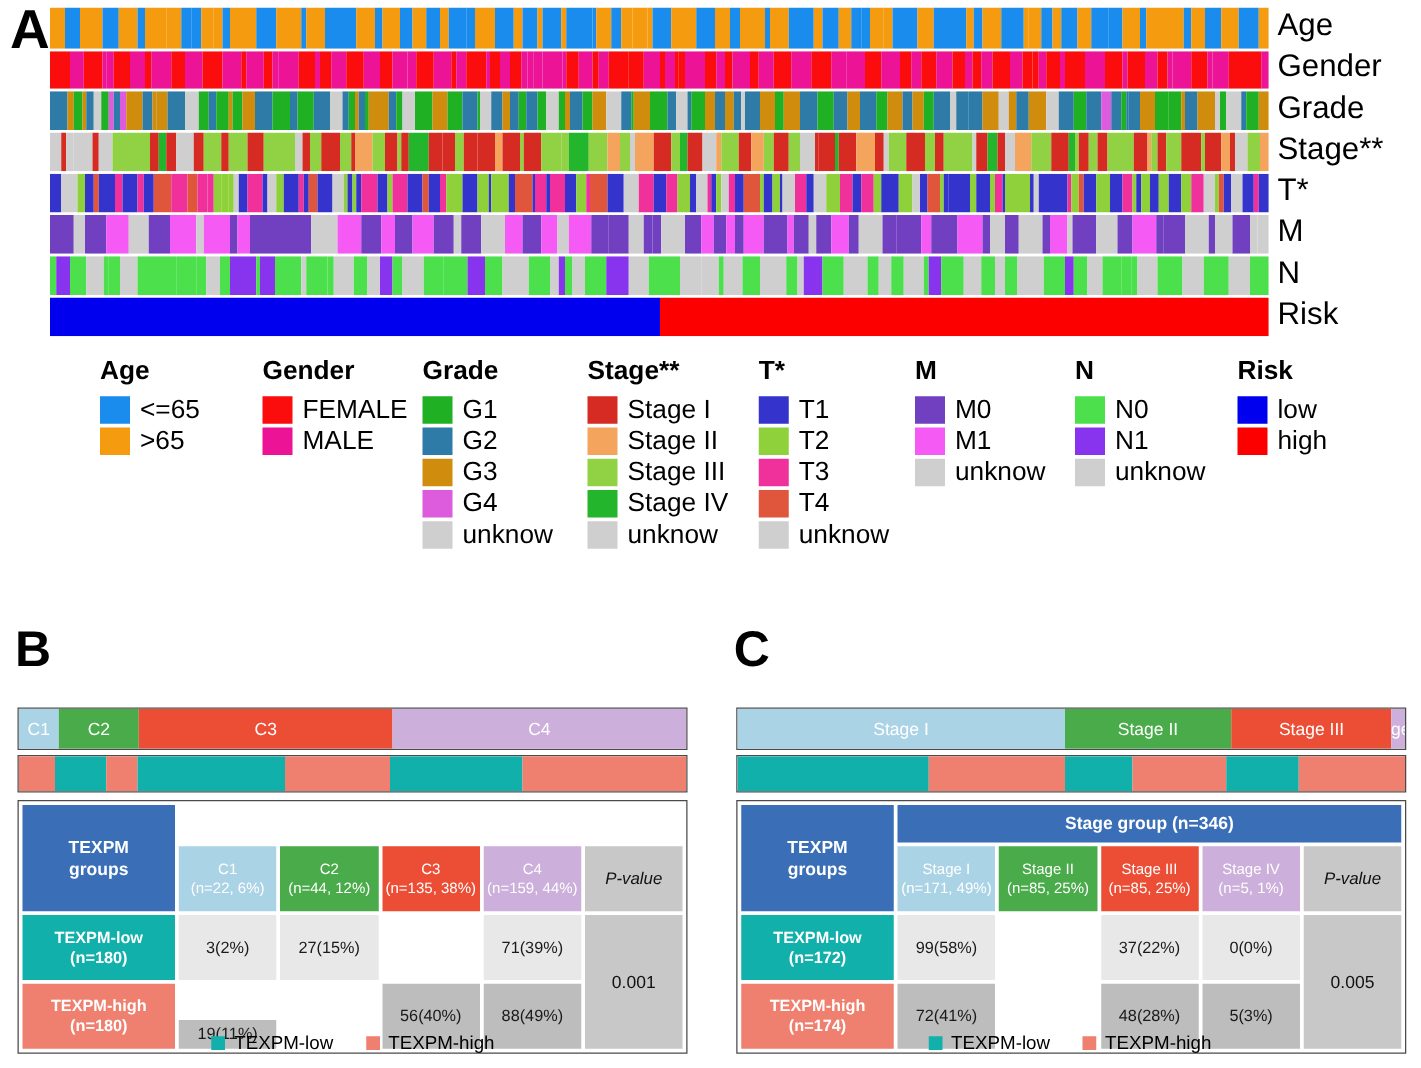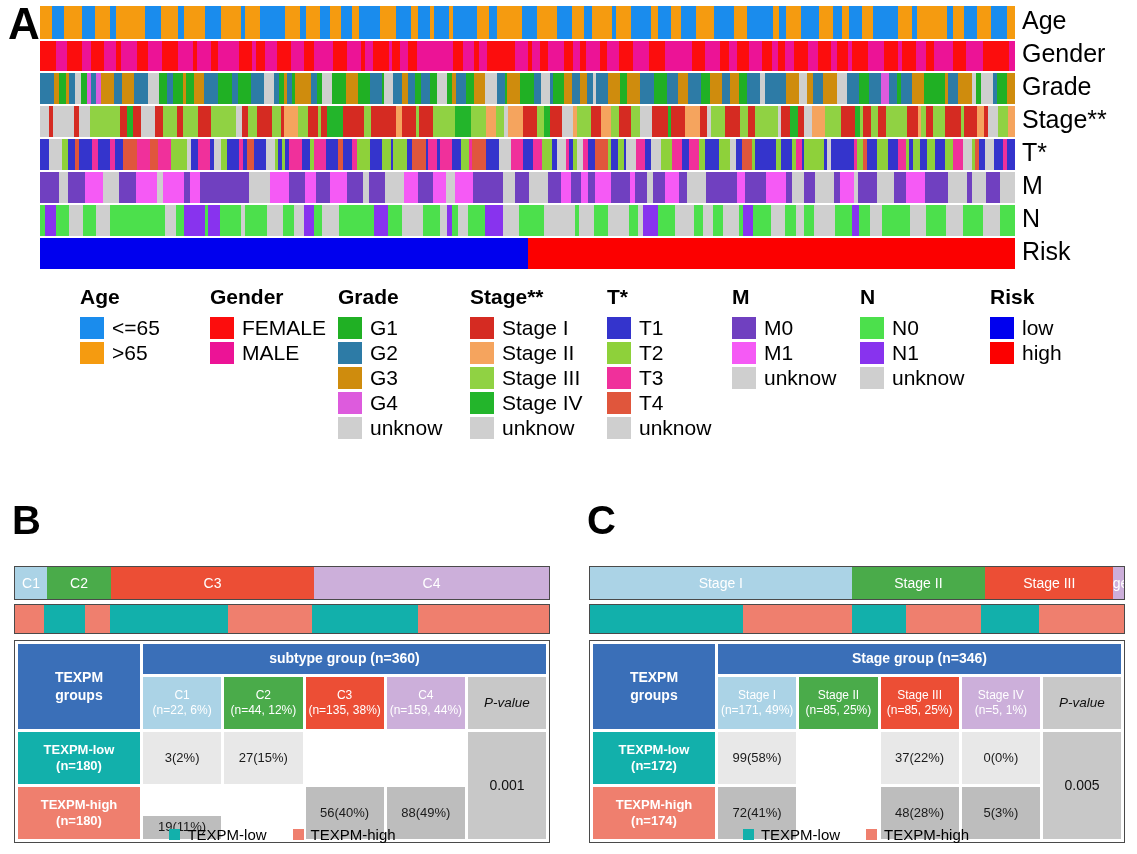--- a/index.html
+++ b/index.html
@@ -1060,29 +1060,29 @@
       <div class="risk-seg" style="flex: 0 0 4.7%; background: rgb(239, 127, 110);"></div>
       <div class="risk-seg" style="flex: 0 0 22%; background: rgb(18, 176, 171);"></div>
       <div class="risk-seg" style="flex: 0 0 15.9%; background: rgb(239, 127, 110);"></div>
       <div class="risk-seg" style="flex: 0 0 19.8%; background: rgb(18, 176, 171);"></div>
       <div class="risk-seg" style="flex: 0 0 24.5%; background: rgb(239, 127, 110);"></div>
     </div>
 
   <div class="stat-table" id="b-table">
       <div class="tbl-grid" style="grid-template-columns: 122px repeat(4, 1fr) 78px; grid-template-rows: 30px 52px 52px 52px;">
         <div class="cell head-blue" style="flex-direction: column; grid-area: 1 / 1 / span 2;">TEXPM<br>groups</div>
-        <div class="cell head-blue" style="grid-area: 1 / 2 / span 1 / span 5;">subtype group (n=360)</div>
         <div class="cell grp" style="background: rgb(171, 211, 230); flex-direction: column; grid-area: 2 / 2;">C1<br>(n=22, 6%)</div>
         <div class="cell grp" style="background: rgb(74, 171, 74); flex-direction: column; grid-area: 2 / 3;">C2<br>(n=44, 12%)</div>
         <div class="cell grp" style="background: rgb(236, 78, 53); flex-direction: column; grid-area: 2 / 4;">C3<br>(n=135, 38%)</div>
         <div class="cell grp" style="background: rgb(204, 175, 218); flex-direction: column; grid-area: 2 / 5;">C4<br>(n=159, 44%)</div>
         <div class="cell pval" style="grid-area: 2 / 6;">P-value</div>
         <div class="cell rowhead" style="background: rgb(18, 176, 171); flex-direction: column; grid-area: 3 / 1;">TEXPM-low<br>(n=180)</div>
         <div class="cell val" style="background: rgb(232, 232, 232); grid-area: 3 / 2;">3(2%)</div>
         <div class="cell val" style="background: rgb(232, 232, 232); grid-area: 3 / 3;">27(15%)</div>
+        <div class="cell val" style="background: rgb(232, 232, 232); grid-area: 3 / 5;">71(39%)</div>
         <div class="cell rowhead" style="background: rgb(239, 127, 110); flex-direction: column; grid-area: 4 / 1;">TEXPM-high<br>(n=180)</div>
         <div class="cell val" style="background: rgb(189, 189, 189); grid-area: 4 / 2; margin-top: 29px;">19(11%)</div>
         <div class="cell val" style="background: rgb(189, 189, 189); grid-area: 4 / 4;">56(40%)</div>
         <div class="cell val" style="background: rgb(189, 189, 189); grid-area: 4 / 5;">88(49%)</div>
         <div class="cell pnum" style="grid-area: 3 / 6 / span 2;">0.001</div>
       </div>
     </div>
 
   <div class="bottom-legend" id="b-bottom-legend">
       <div class="bl-item">

